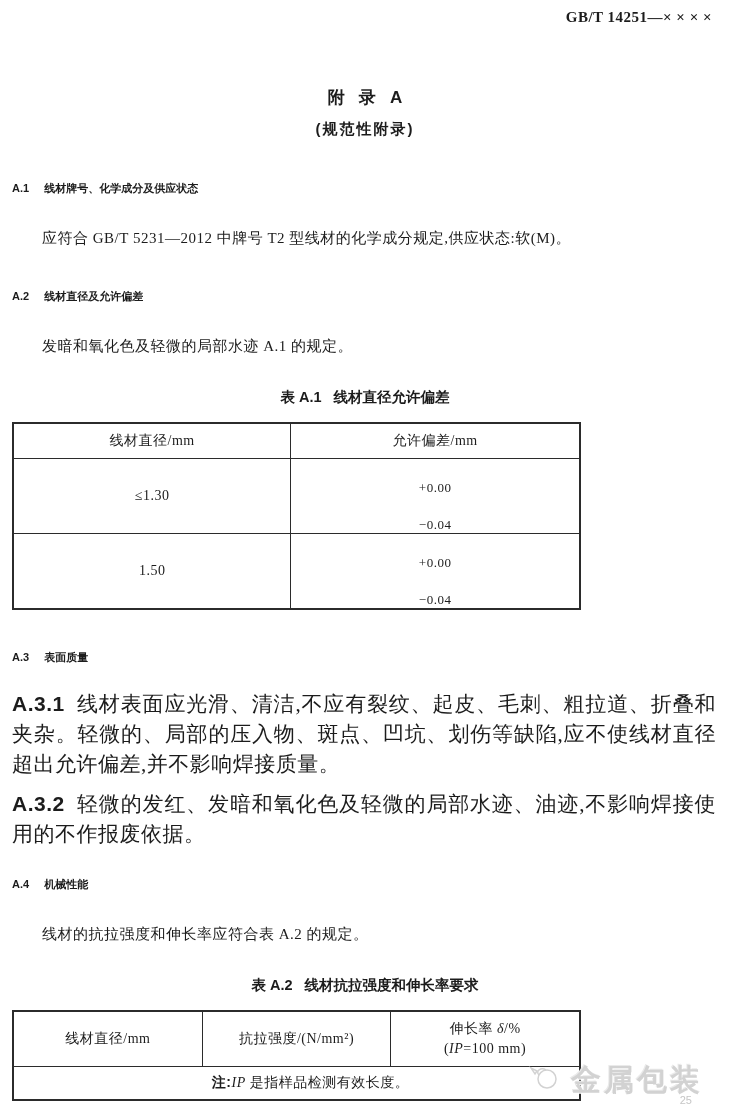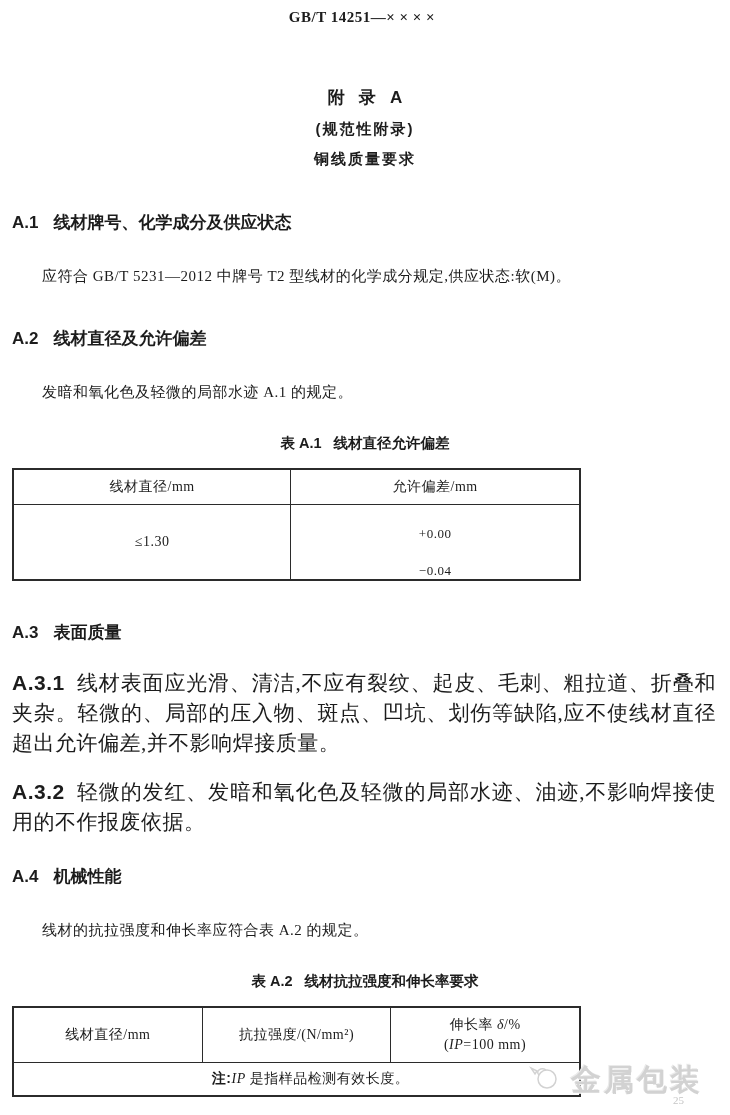--- a/index.html
+++ b/index.html
@@ -6,35 +6,35 @@
   html, body { width: 730px; }
   body {
     height: 1115px;
     position: relative;
     background: #ffffff;
     color: #1c1c1c;
     font-family: "Liberation Serif", "DejaVu Serif", serif;
     overflow: hidden;
   }
   .doc-header {
-    text-align: center;
+    text-align: right;
     padding: 9px 18px 0 12px;
     font-size: 15px;
     font-weight: 700;
     white-space: pre;
     letter-spacing: 0.5px;
   }
   .title-block { text-align: center; font-family: "Liberation Sans", "DejaVu Sans", sans-serif; }
   .title-l1 { margin-top: 60px; font-size: 17px; font-weight: 700; white-space: pre; }
   .title-l2 { margin-top: 11px; font-size: 15px; font-weight: 700; letter-spacing: 2px; }
   .title-l3 { margin-top: 11px; font-size: 15px; font-weight: 700; letter-spacing: 2px; }
   .section-heading {
     margin: 0 14px 0 12px;
     font-family: "Liberation Sans", "DejaVu Sans", sans-serif;
-    font-size: 17px;
+    font-size: 11px;
     font-weight: 700;
   }
   .sec-num { margin-right: 15px; }
   .heading-a1 { margin-top: 42px; }
   .heading-a2 { margin-top: 36px; }
   .heading-a3 { margin-top: 40px; }
   .heading-a4 { margin-top: 28px; }
   .para {
     margin: 27px 14px 0 12px;
     font-size: 15px;
@@ -42,21 +42,21 @@
     text-indent: 2em;
     letter-spacing: 0.5px;
   }
   .clause-para {
     margin: 24px 14px 0 12px;
     font-size: 21px;
     line-height: 30px;
     text-align: justify;
     letter-spacing: 0.5px;
   }
-  .clause-para.tight { margin-top: 19px; }
+  .clause-para.tight { margin-top: 10px; }
   .clause-num {
     font-family: "Liberation Sans", "DejaVu Sans", sans-serif;
     font-weight: 700;
     margin-right: 12px;
   }
   .table-caption {
     margin-top: 27px;
     text-align: center;
     font-family: "Liberation Sans", "DejaVu Sans", sans-serif;
     font-size: 14.5px;
@@ -101,36 +101,35 @@
     color: #d2d2d2;
     font-family: "Liberation Sans", "DejaVu Sans", sans-serif;
     font-size: 30px;
     font-weight: 700;
     letter-spacing: 3px;
     text-shadow: 1px 1px 0 #ffffff, -1px -1px 0 #eaeaea;
   }
   .wm-icon { margin-right: 8px; display: inline-block; }
   .page-num {
     position: absolute;
-    right: 46px;
+    right: 38px;
     bottom: 9px;
     font-size: 11px;
     color: #c6c6c6;
-    font-family: Liberation Serif, serif;
+    font-family: Liberation Sans, sans-serif;
   }
 </style>
 </head>
 <body>
 
 <div class="doc-header">GB/T 14251—× × × ×</div>
 
 <div class="title-block">
   <div class="title-l1">附   录   A</div>
   <div class="title-l2">(规范性附录)</div>
-  <div class="title-l3">铜线质量要求</div>
 </div>
 
 <div class="section-heading heading-a1">
   <span class="sec-num">A.1</span><span>线材牌号、化学成分及供应状态</span>
 </div>
 <p class="para">应符合 GB/T 5231—2012 中牌号 T2 型线材的化学成分规定,供应状态:软(M)。</p>
 
 <div class="section-heading heading-a2">
   <span class="sec-num">A.2</span><span>线材直径及允许偏差</span>
 </div>
@@ -143,20 +142,27 @@
       <col style="width:49%">
       <col style="width:51%">
     </colgroup>
   <tbody>
       <tr class="t1-head">
     <th>线材直径/mm</th>
     <th>允许偏差/mm</th>
   </tr>
   <tr class="t1-row">
     <td>≤1.30</td>
+    <td>
+      <div class="tol">+0.00</div>
+      <div class="tol">−0.04</div>
+    </td>
+  </tr>
+  <tr class="t1-row">
+    <td>1.50</td>
     <td>
       <div class="tol">+0.00</div>
       <div class="tol">−0.04</div>
     </td>
   </tr>
 </tbody>
   </table>
 
 <div class="section-heading heading-a3">
   <span class="sec-num">A.3</span><span>表面质量</span>

